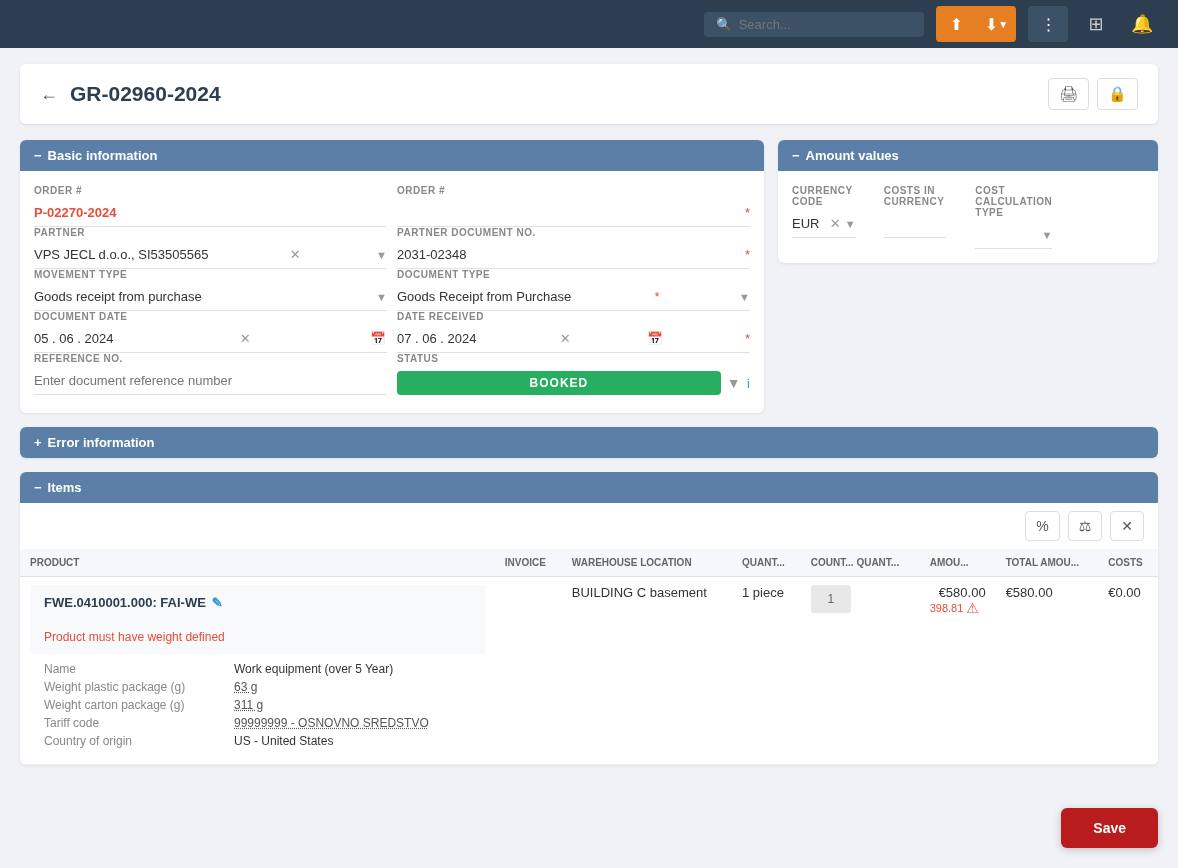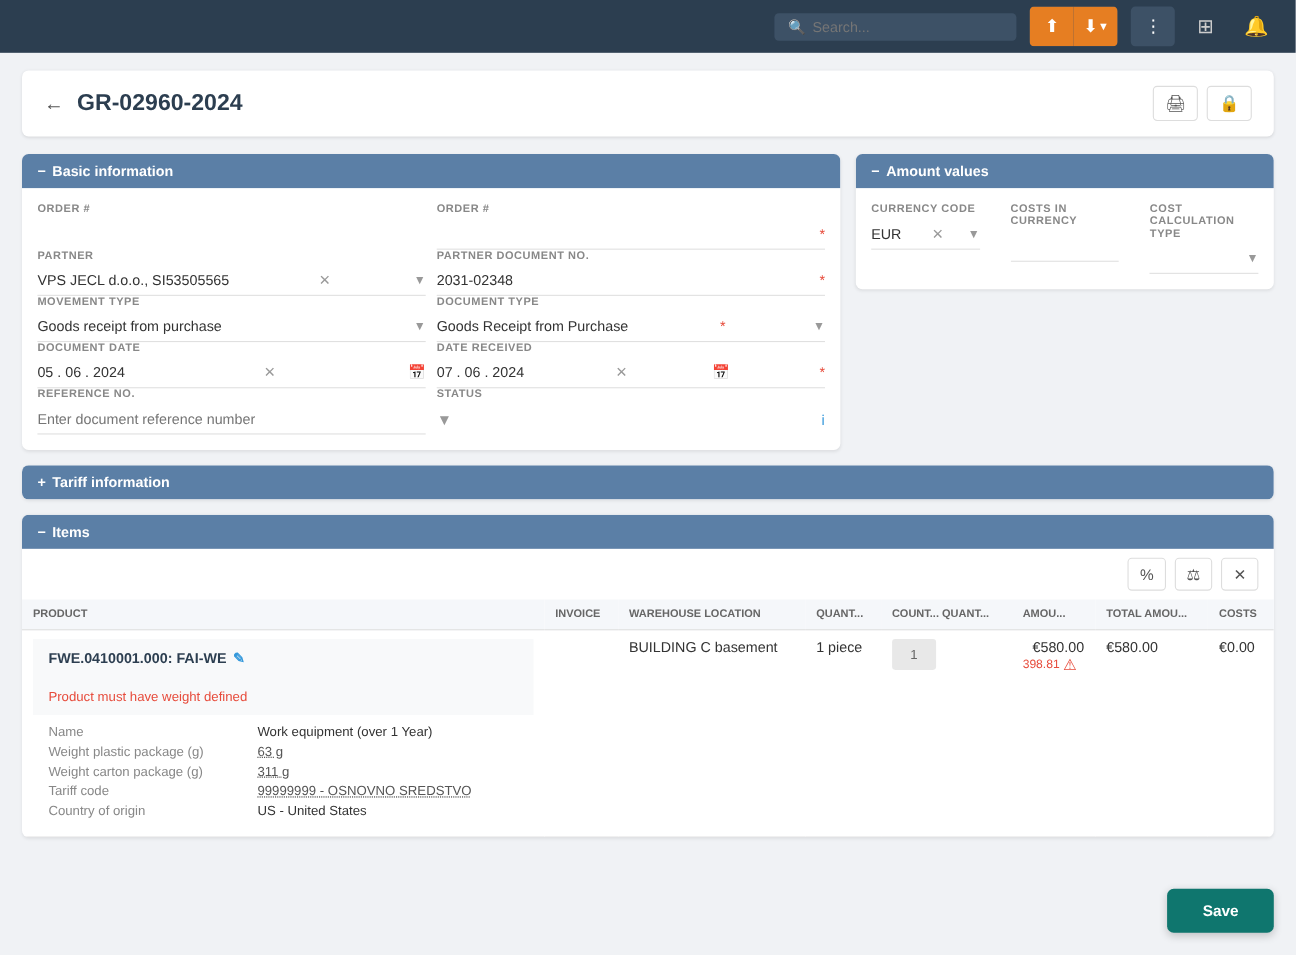--- a/index.html
+++ b/index.html
@@ -230,21 +230,21 @@
       font-size: 12px;
       letter-spacing: 1px;
       flex: 1;
       text-align: center;
     }
 
     
     .amount-grid {
       padding: 14px;
       display: grid;
-      grid-template-columns: 1fr 1fr 1fr;
+      grid-template-columns: 1fr 1fr 1fr 1fr;
       gap: 28px;
     }
 
     
     .items-toolbar {
       display: flex;
       justify-content: flex-end;
       padding: 8px 14px;
       gap: 8px;
       background: white;
@@ -331,21 +331,21 @@
       display: flex;
       align-items: center;
       gap: 3px;
     }
 
     
     .save-btn {
       position: fixed;
       bottom: 20px;
       right: 20px;
-      background: #0f766e;
+      background: #b91c1c;
       color: white;
       border: none;
       border-radius: 6px;
       padding: 12px 32px;
       font-size: 14px;
       font-weight: 600;
       cursor: pointer;
       box-shadow: 0 2px 8px rgba(0,0,0,0.2);
     }
 
@@ -402,20 +402,23 @@
         <div class="section-header">
           <span>−</span>
           <span>Basic information</span>
         </div>
         <div class="section-content">
           <div class="form-grid">
 
             <div class="form-row-2">
               <div class="form-field">
                 <span class="field-label">ORDER #</span>
+                <div class="field-value highlight">
+                  <span>P-02270-2024</span>
+                </div>
               </div>
               <div class="form-field">
                 <span class="field-label">ORDER #</span>
                 <div class="field-value">
                   <span></span>
                   <span class="field-required">*</span>
                 </div>
               </div>
             </div>
 
@@ -478,20 +481,21 @@
             <div class="form-row-2">
               <div class="form-field">
                 <span class="field-label">REFERENCE NO.</span>
                 <div class="field-value">
                   <input type="text" placeholder="Enter document reference number" style="">
                 </div>
               </div>
               <div class="form-field">
                 <span class="field-label">STATUS</span>
                 <div class="field-value" style="border:none; gap:6px;">
+                  <span class="status-booked">BOOKED</span>
                   <span class="field-dropdown" style="font-size:14px;">▼</span>
                   <span style="color:#3498db; cursor:pointer;">ℹ</span>
                 </div>
               </div>
             </div>
 
           </div>
         </div>
       </div>
     </div>
@@ -525,21 +529,21 @@
             </div>
           </div>
         </div>
       </div>
     </div>
   </div>
 
   <div class="section-panel">
     <div class="section-header error">
       <span>+</span>
-      <span>Tariff information</span>
+      <span>Error information</span>
     </div>
   </div>
 
   <div class="section-panel">
     <div class="section-header items">
       <span>−</span>
       <span>Items</span>
     </div>
     <div class="items-toolbar">
       <button class="toolbar-btn">%</button>
@@ -564,21 +568,21 @@
           <td style="min-width: 260px;">
             <div class="product-header">
               <div class="product-name">
                 <span>FWE.0410001.000: FAI-WE</span>
                 <span style="cursor:pointer; color:#3498db;">✎</span>
               </div>
               <div class="product-error">Product must have weight defined</div>
             </div>
             <div class="product-detail-grid">
               <span class="detail-label">Name</span>
-              <span class="detail-value">Work equipment (over 1 Year)</span>
+              <span class="detail-value">Work equipment (over 5 Year)</span>
               <span class="detail-label">Weight plastic package (g)</span>
               <span class="detail-value underline">63 g</span>
               <span class="detail-label">Weight carton package (g)</span>
               <span class="detail-value underline">311 g</span>
               <span class="detail-label">Tariff code</span>
               <span class="detail-value underline">99999999 - OSNOVNO SREDSTVO</span>
               <span class="detail-label">Country of origin</span>
               <span class="detail-value">US - United States</span>
             </div>
           </td>

